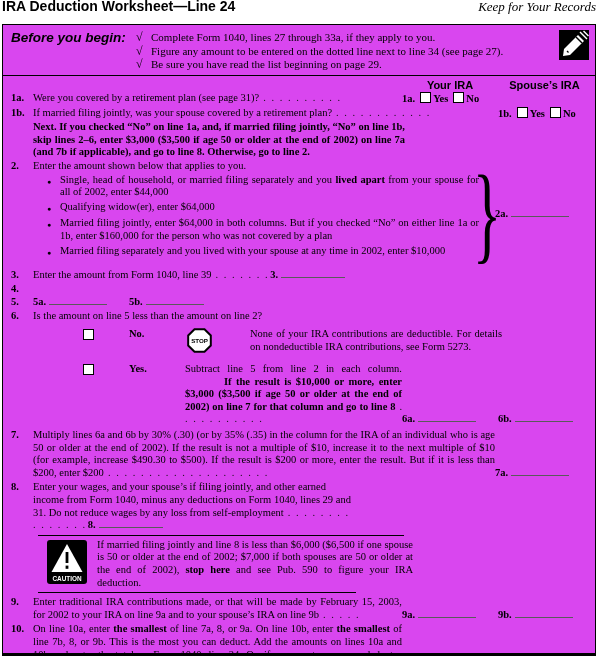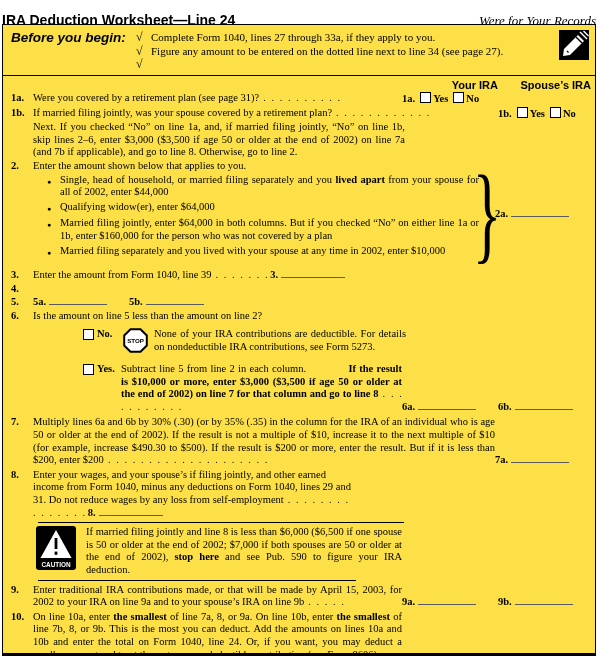--- a/index.html
+++ b/index.html
@@ -1,33 +1,33 @@
 <!DOCTYPE html>
 <html><head>
 <meta charset="utf-8">
 <style>
   html,body{margin:0;padding:0;background:#fff;}
   .page{position:relative;width:600px;height:661px;background:#fff;color:#000;
         font-family:"Liberation Serif",serif;font-size:10.5px;line-height:12.6px;overflow:hidden;}
-  .titlebar{display:flex;justify-content:space-between;align-items:baseline;padding:14px 4px 0 2px;}
+  .titlebar{display:flex;justify-content:space-between;align-items:baseline;padding:0 4px 0 2px;}
   .title{font-family:"Liberation Sans",sans-serif;font-weight:bold;font-size:14px;}
   .keep{font-style:italic;font-size:13px;}
   .box{position:absolute;top:24px;left:2px;width:594px;height:632px;border:1.5px solid #000;
-       border-bottom-width:3.5px;box-sizing:border-box;overflow:hidden;background:#fde047;}
+       border-bottom-width:3.5px;box-sizing:border-box;overflow:hidden;background:#d946ef;}
   
   .before{display:flex;border-bottom:1.5px solid #000;padding:4px 4px 3px 8px;min-height:49px;box-sizing:border-box;}
   .before-label{font-family:"Liberation Sans",sans-serif;font-weight:bold;font-style:italic;font-size:13.5px;width:125px;padding-top:3px;}
   .before-items{flex:1;font-size:11px;line-height:13.5px;padding-top:2px;}
   .before-item{display:flex;}
   .check{width:15px;font-size:12px;}
   .pencil{width:30px;height:30px;margin:1px 2px 0 6px;}
   
   .colhead{display:flex;font-family:"Liberation Sans",sans-serif;font-weight:bold;font-size:11px;padding:3px 4px 1px 0;}
   .colhead .spacer{flex:1;}
-  .ch{width:96px;text-align:right;}
+  .ch{width:96px;text-align:center;}
   .chb{width:93px;}
   
   .wrow{display:flex;padding:0 4px 0 0;margin-bottom:1px;}
   .num{width:30px;padding-left:8px;font-weight:bold;box-sizing:border-box;flex-shrink:0;}
   .txt{flex:1;min-width:0;}
   .just{text-align:justify;}
   .w372{max-width:372px;}
   .w362{max-width:362px;}
   .w322{max-width:322px;}
   .colA,.colB{width:96px;flex-shrink:0;display:flex;align-items:flex-end;}
@@ -41,58 +41,59 @@
   .cb{display:inline-block;width:9px;height:9px;border:1.1px solid #000;vertical-align:-1px;margin:0 2px 0 5px;background:#fff;}
   .ynl{font-weight:bold;}
   
   .bullets{margin:1px 0 1px 14px;}
   .bullet{display:flex;margin-bottom:2px;}
   .bdot{width:13px;font-size:7px;padding-top:2px;flex-shrink:0;}
   .btext{flex:1;text-align:justify;font-family:Liberation Serif, serif;}
   .bracecol{width:16px;display:flex;align-items:center;justify-content:center;flex-shrink:0;}
   .bracecol span{font-size:108px;line-height:1;transform:scaleX(0.55);font-weight:400;}
   
-  .choice{display:flex;margin:5px 0 0 50px;}
+  .choice{display:flex;margin:5px 0 0 50px;gap:32px;}
   .choice .cb{margin:1px 3px 0 0;flex-shrink:0;}
   .chlabel{font-weight:bold;width:24px;flex-shrink:0;}
   .stopwrap{flex-shrink:0;margin:0 6px 0 2px;}
   .choice-text{flex:1;text-align:justify;min-width:0;}
   
   .sep{border-top:1.5px solid #000;margin:3px 0 3px 35px;}
   .sep.w368{width:366px;}
   .sep.w318{width:318px;}
-  .caution{display:flex;margin-left:33px;width:366px;}
+  .caution{display:flex;margin-left:44px;width:366px;align-items:center;}
   .caution-icon{flex-shrink:0;margin-right:10px;}
   .caution-text{flex:1;text-align:justify;}
   b{font-weight:bold;}
 </style>
 </head>
 <body>
 
 <div class="page">
   <div class="titlebar">
     <div class="title">IRA Deduction Worksheet—Line 24</div>
-    <div class="keep">Were for Your Records</div>
+    <div class="keep">Keep for Your Records</div>
   </div>
 
   <div class="box">
 
     <div class="before">
       <div class="before-label">Before you begin:</div>
       <div class="before-items">
         <div class="before-item">
           <span class="check">√</span>
           <span>Complete Form 1040, lines 27 through 33a, if they apply to you.</span>
         </div>
         <div class="before-item">
           <span class="check">√</span>
           <span>Figure any amount to be entered on the dotted line next to line 34 (see page 27).</span>
         </div>
         <div class="before-item">
           <span class="check">√</span>
+          <span>Be sure you have read the list beginning on page 29.</span>
         </div>
       </div>
       <span class="pencil">
         <svg width="30" height="30" viewBox="0 0 30 30">
           <rect width="30" height="30" fill="#000"></rect>
           <polygon points="19,5 25,11 11,25 4,26 5,19" fill="#fff"></polygon>
           <line x1="17" y1="7" x2="23" y2="13" stroke="#000" stroke-width="1.4"></line>
           <line x1="8" y1="21" x2="9.5" y2="22.5" stroke="#000" stroke-width="1.2"></line>
           <line x1="21" y1="2" x2="28" y2="9" stroke="#fff" stroke-width="1.4"></line>
           <line x1="24.5" y1="1" x2="29.5" y2="6" stroke="#fff" stroke-width="1.4"></line>
@@ -116,21 +117,21 @@
 
     <div class="wrow">
       <div class="num">1b.</div>
       <div class="txt"><span>If married filing jointly, was your spouse covered by a retirement plan?</span><span class="ldr">. . . . . . . . . . . .</span></div>
       <div class="colB top">
         <span class="entry"><b>1b.</b><span class="cb"></span><span class="ynl">Yes</span><span class="cb"></span><span class="ynl">No</span></span>
       </div>
     </div>
     <div class="wrow">
       <div class="num"></div>
-      <div class="txt just w372"><span style="font-weight: normal;">Next. If you checked “No” on line 1a, and, if married filing jointly, “No” on line 1b, skip lines 2–6, enter $3,000 ($3,500 if age 50 or older at the end of 2002) on line 7a (and 7b if applicable), and go to line 8. Otherwise, go to line 2.</span></div>
+      <div class="txt just w372"><span style="font-weight: bold;">Next. If you checked “No” on line 1a, and, if married filing jointly, “No” on line 1b, skip lines 2–6, enter $3,000 ($3,500 if age 50 or older at the end of 2002) on line 7a (and 7b if applicable), and go to line 8. Otherwise, go to line 2.</span></div>
     </div>
 
     <div class="wrow">
       <div class="num">2.</div>
       <div class="txt">
         <div>Enter the amount shown below that applies to you.</div>
         <div class="bullets">
           <div class="bullet">
             <span class="bdot">●</span>
             <span class="btext"><span>Single, head of household, or married filing separately and you </span><span style="font-weight: bold;">lived apart</span><span> from your spouse for all of 2002, enter $44,000</span></span>
@@ -240,21 +241,21 @@
           <rect x="18.6" y="25.6" width="2.8" height="3.2" fill="#000"></rect>
           <text x="20" y="41" text-anchor="middle" font-family="Liberation Sans, sans-serif" font-size="6.4" font-weight="bold" fill="#fff">CAUTION</text>
         </svg>
       </span>
       <span class="caution-text"><span>If married filing jointly and line 8 is less than $6,000 ($6,500 if one spouse is 50 or older at the end of 2002; $7,000 if both spouses are 50 or older at the end of 2002), </span><span style="font-weight: bold;">stop here</span><span> and see Pub. 590 to figure your IRA deduction.</span></span>
     </div>
     <div class="sep w318"></div>
 
     <div class="wrow">
       <div class="num">9.</div>
-      <div class="txt just"><span>Enter traditional IRA contributions made, or that will be made by April 15, 2003, for 2002 to your IRA on line 9a and to your spouse’s IRA on line 9b</span><span class="ldr">. . . . .</span></div>
+      <div class="txt just"><span>Enter traditional IRA contributions made, or that will be made by February 15, 2003, for 2002 to your IRA on line 9a and to your spouse’s IRA on line 9b</span><span class="ldr">. . . . .</span></div>
       <div class="colA">
         <span class="entry"><b>9a.</b><span class="eline"></span></span>
       </div>
       <div class="colB">
         <span class="entry"><b>9b.</b><span class="eline"></span></span>
       </div>
     </div>
 
     <div class="wrow" style="margin-top:2px">
       <div class="num">10.</div>

